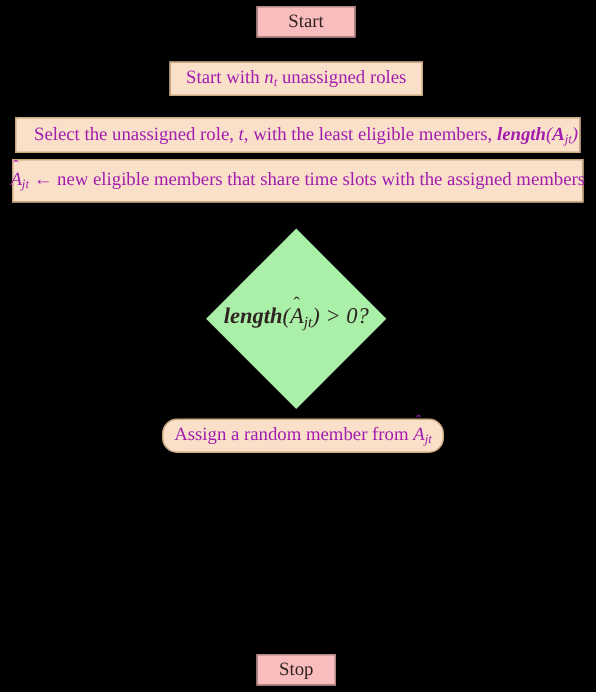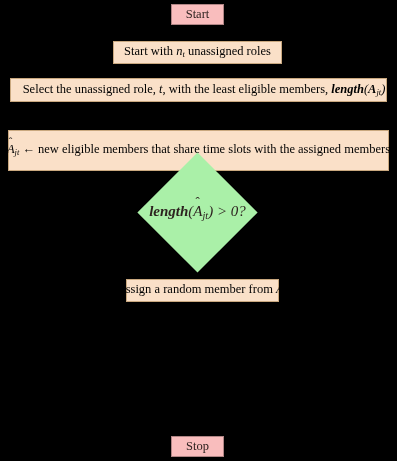--- a/index.html
+++ b/index.html
@@ -44,21 +44,21 @@
     justify-content: center;
     box-sizing: border-box;
     white-space: nowrap;
   }
 
   
   .process {
     position: absolute;
     background: #fae0c8;
     border: 1px solid #c9a87f;
-    color: #000000;
+    color: #a21caf;
     font-size: 12.5px;
     line-height: 1.05;
     display: flex;
     align-items: center;
     justify-content: center;
     box-sizing: border-box;
     white-space: nowrap;
     padding: 2px 4px;
   }
 
@@ -128,50 +128,50 @@
 
   <div class="connector" style="left:197px; top:260px; height:18px;"></div>
   <div class="arrowhead" style="left:194px; top:274px;"></div>
 
   <div class="connector" style="left:197px; top:302px; height:20px;"></div>
   <div class="arrowhead" style="left:194px; top:318px;"></div>
 
   <div class="connector" style="left:197px; top:426px; height:10px;"></div>
   <div class="arrowhead" style="left:194px; top:432px;"></div>
 
-  <div class="terminator" style="left:171px; top:4px; width:53px; height:21px;">
+  <div class="terminator" style="left:171px; top:4px; width:66px; height:21px;">
     <span>Start</span>
   </div>
 
   <div class="process" style="left:113px; top:41px; width:169px; height:23px;">
     <span>
       <span>Start with </span><span class="mi">n</span><span class="sub">t</span><span> unassigned roles</span>
     </span>
   </div>
 
   <div class="process" style="left:10px; top:78px; width:377px; height:24px;padding-left:15px;">
     <span>
       <span>Select the unassigned role, </span><span class="mi">t</span><span>, with the least eligible members, </span><span class="mbi">length</span><span class="mi">(</span><span class="mbi">A</span><span class="sub">jt</span><span class="mi">)</span>
     </span>
   </div>
 
-  <div class="process" style="left:8px; top:130px; width:381px; height:41px;">
+  <div class="process" style="left:8px; top:106px; width:381px; height:29px;">
     <span>
       <span class="hat">A</span><span class="sub">jt</span>&nbsp;<span class="arrowleft">←</span><span> new eligible members that share time slots with the assigned members</span>
     </span>
   </div>
 
   <div class="decision" style="left:155px; top:170px; width:85px; height:85px;">
     <div class="shape"></div>
     <div class="dlabel">
       <span class="mbi">length</span><span class="mi">(</span><span class="hat">A</span><span class="sub">jt</span><span class="mi">) &gt; 0?</span>
     </div>
   </div>
 
-  <div class="process" style="left:126px; top:279px; width:153px; height:23px;">
+  <div class="process" style="left:108px; top:279px; width:188px; height:23px;border-radius:10px;">
     <span>
       <span>Assign a random member from </span><span class="hat">A</span><span class="sub">jt</span>
     </span>
   </div>
 
 
   <div class="terminator" style="left:171px; top:436px; width:53px; height:21px;">
     <span>Stop</span>
   </div>
 

